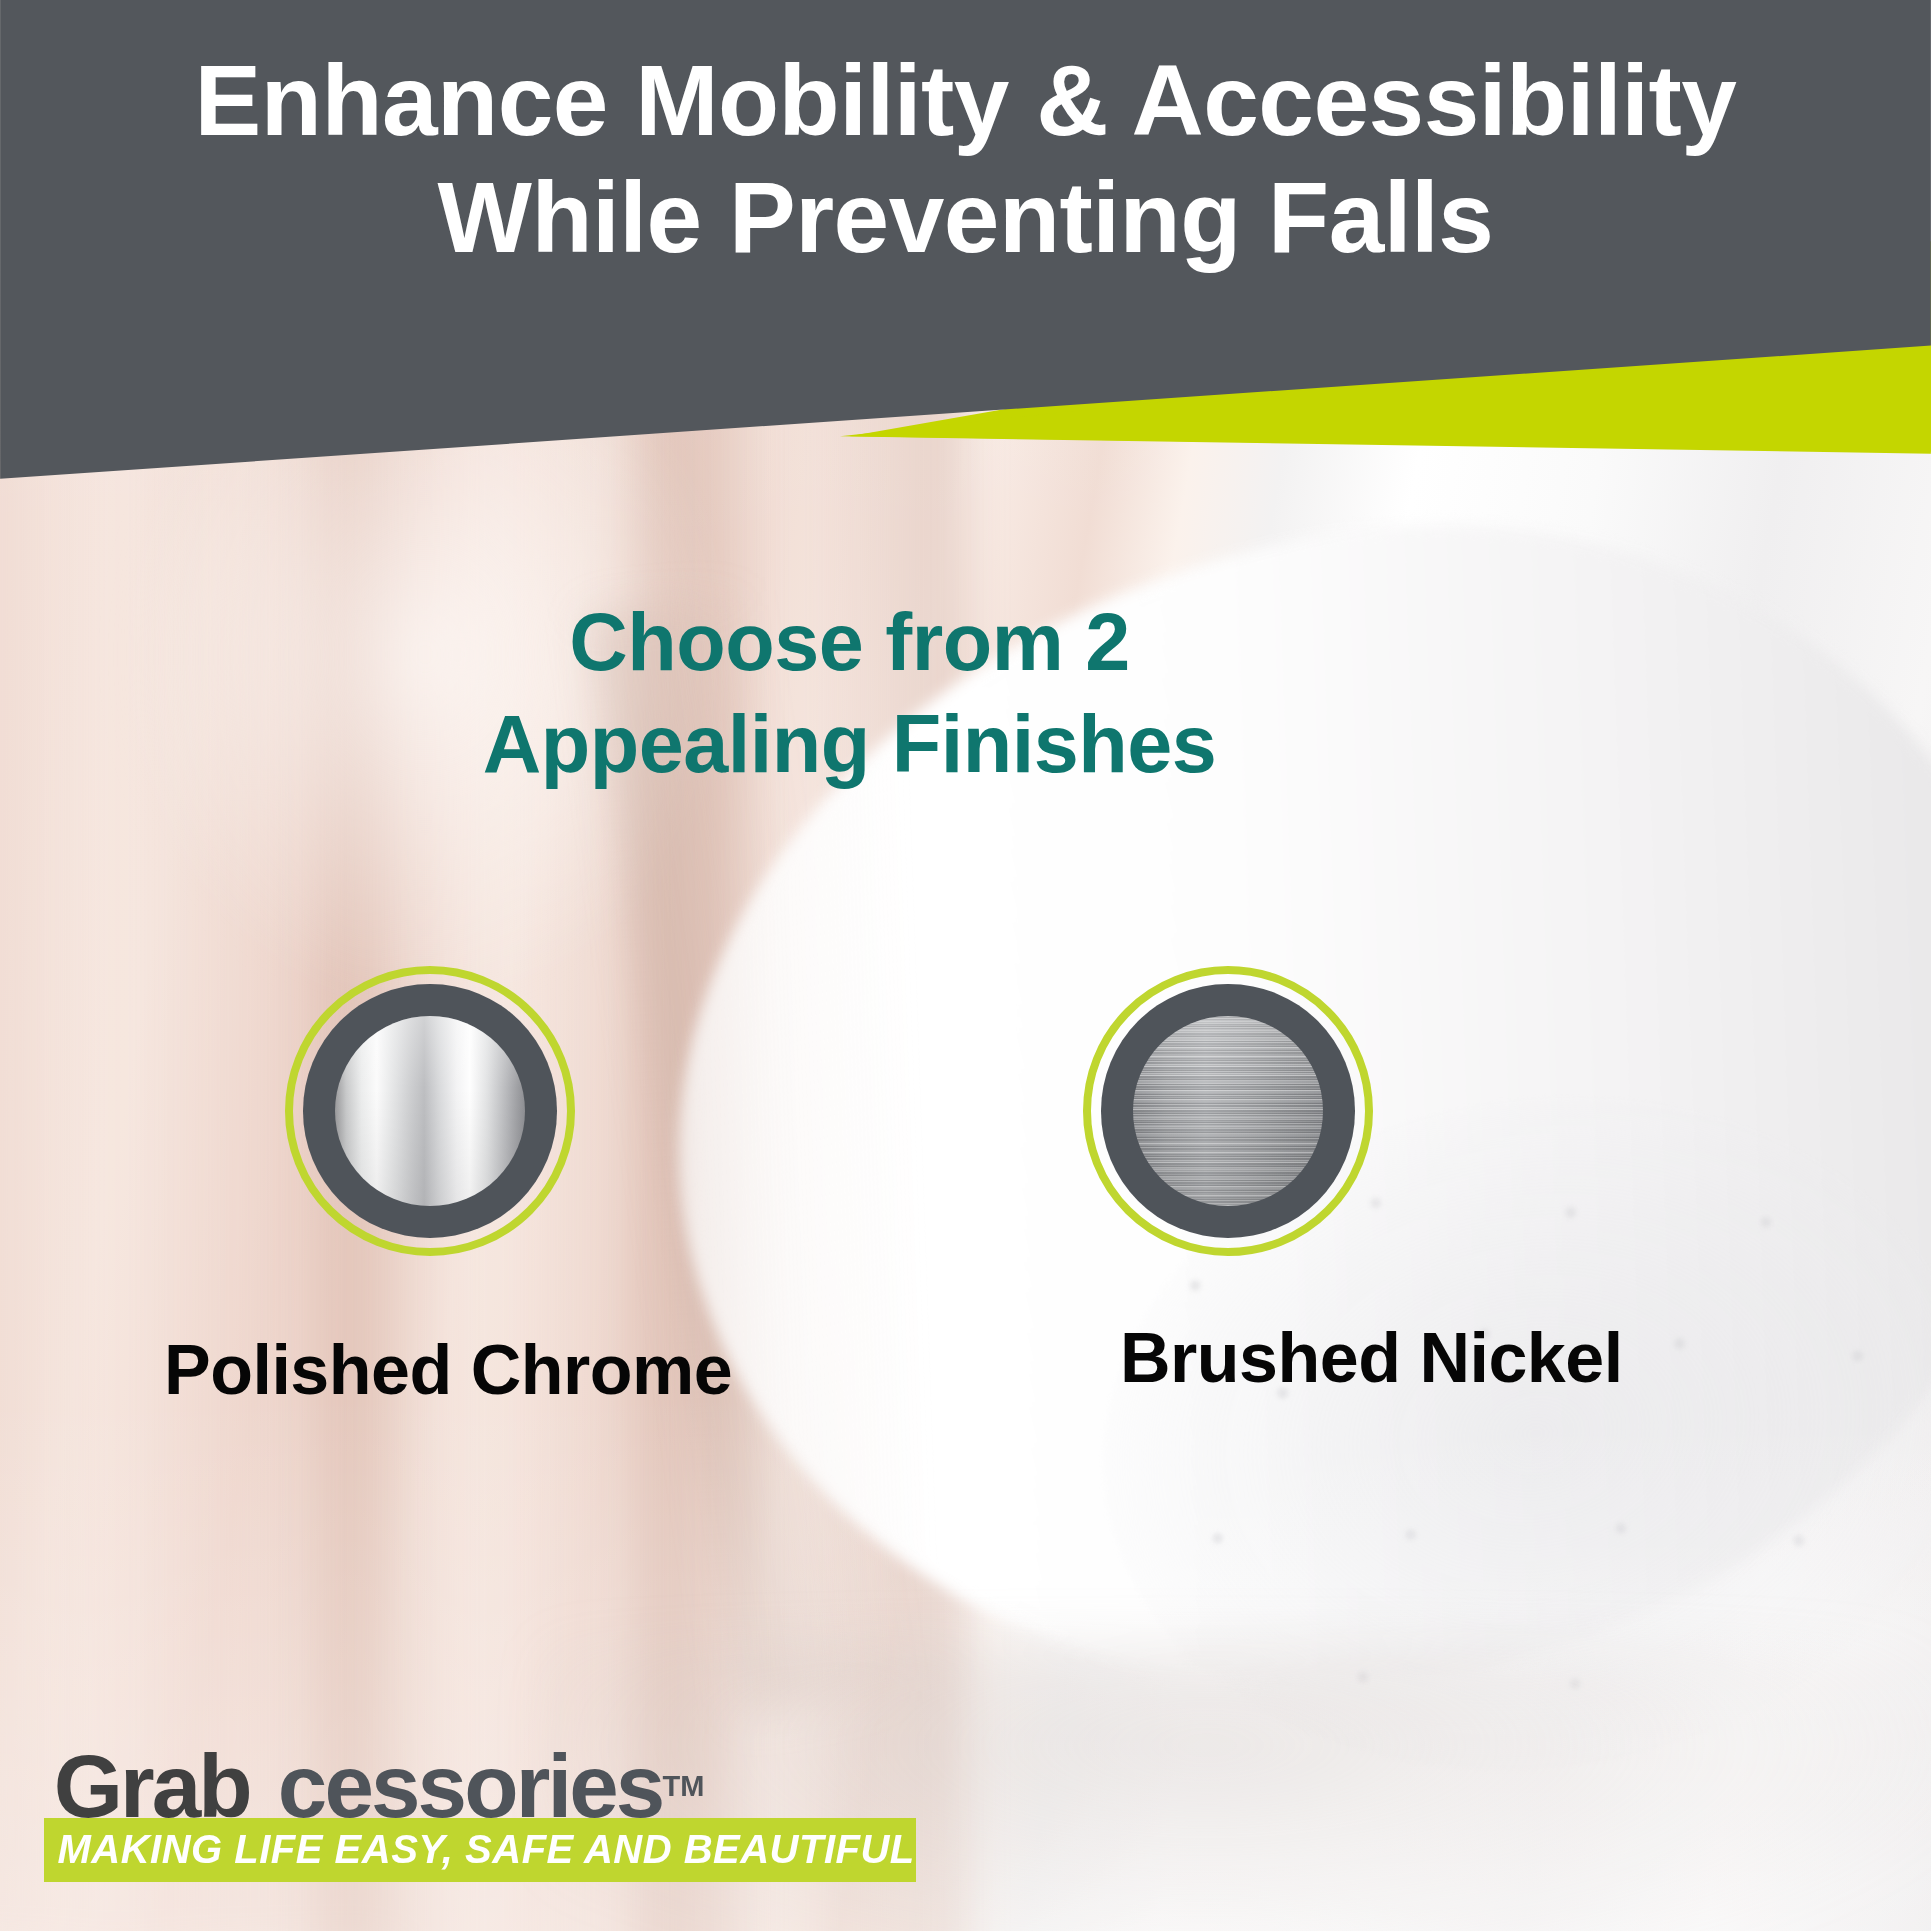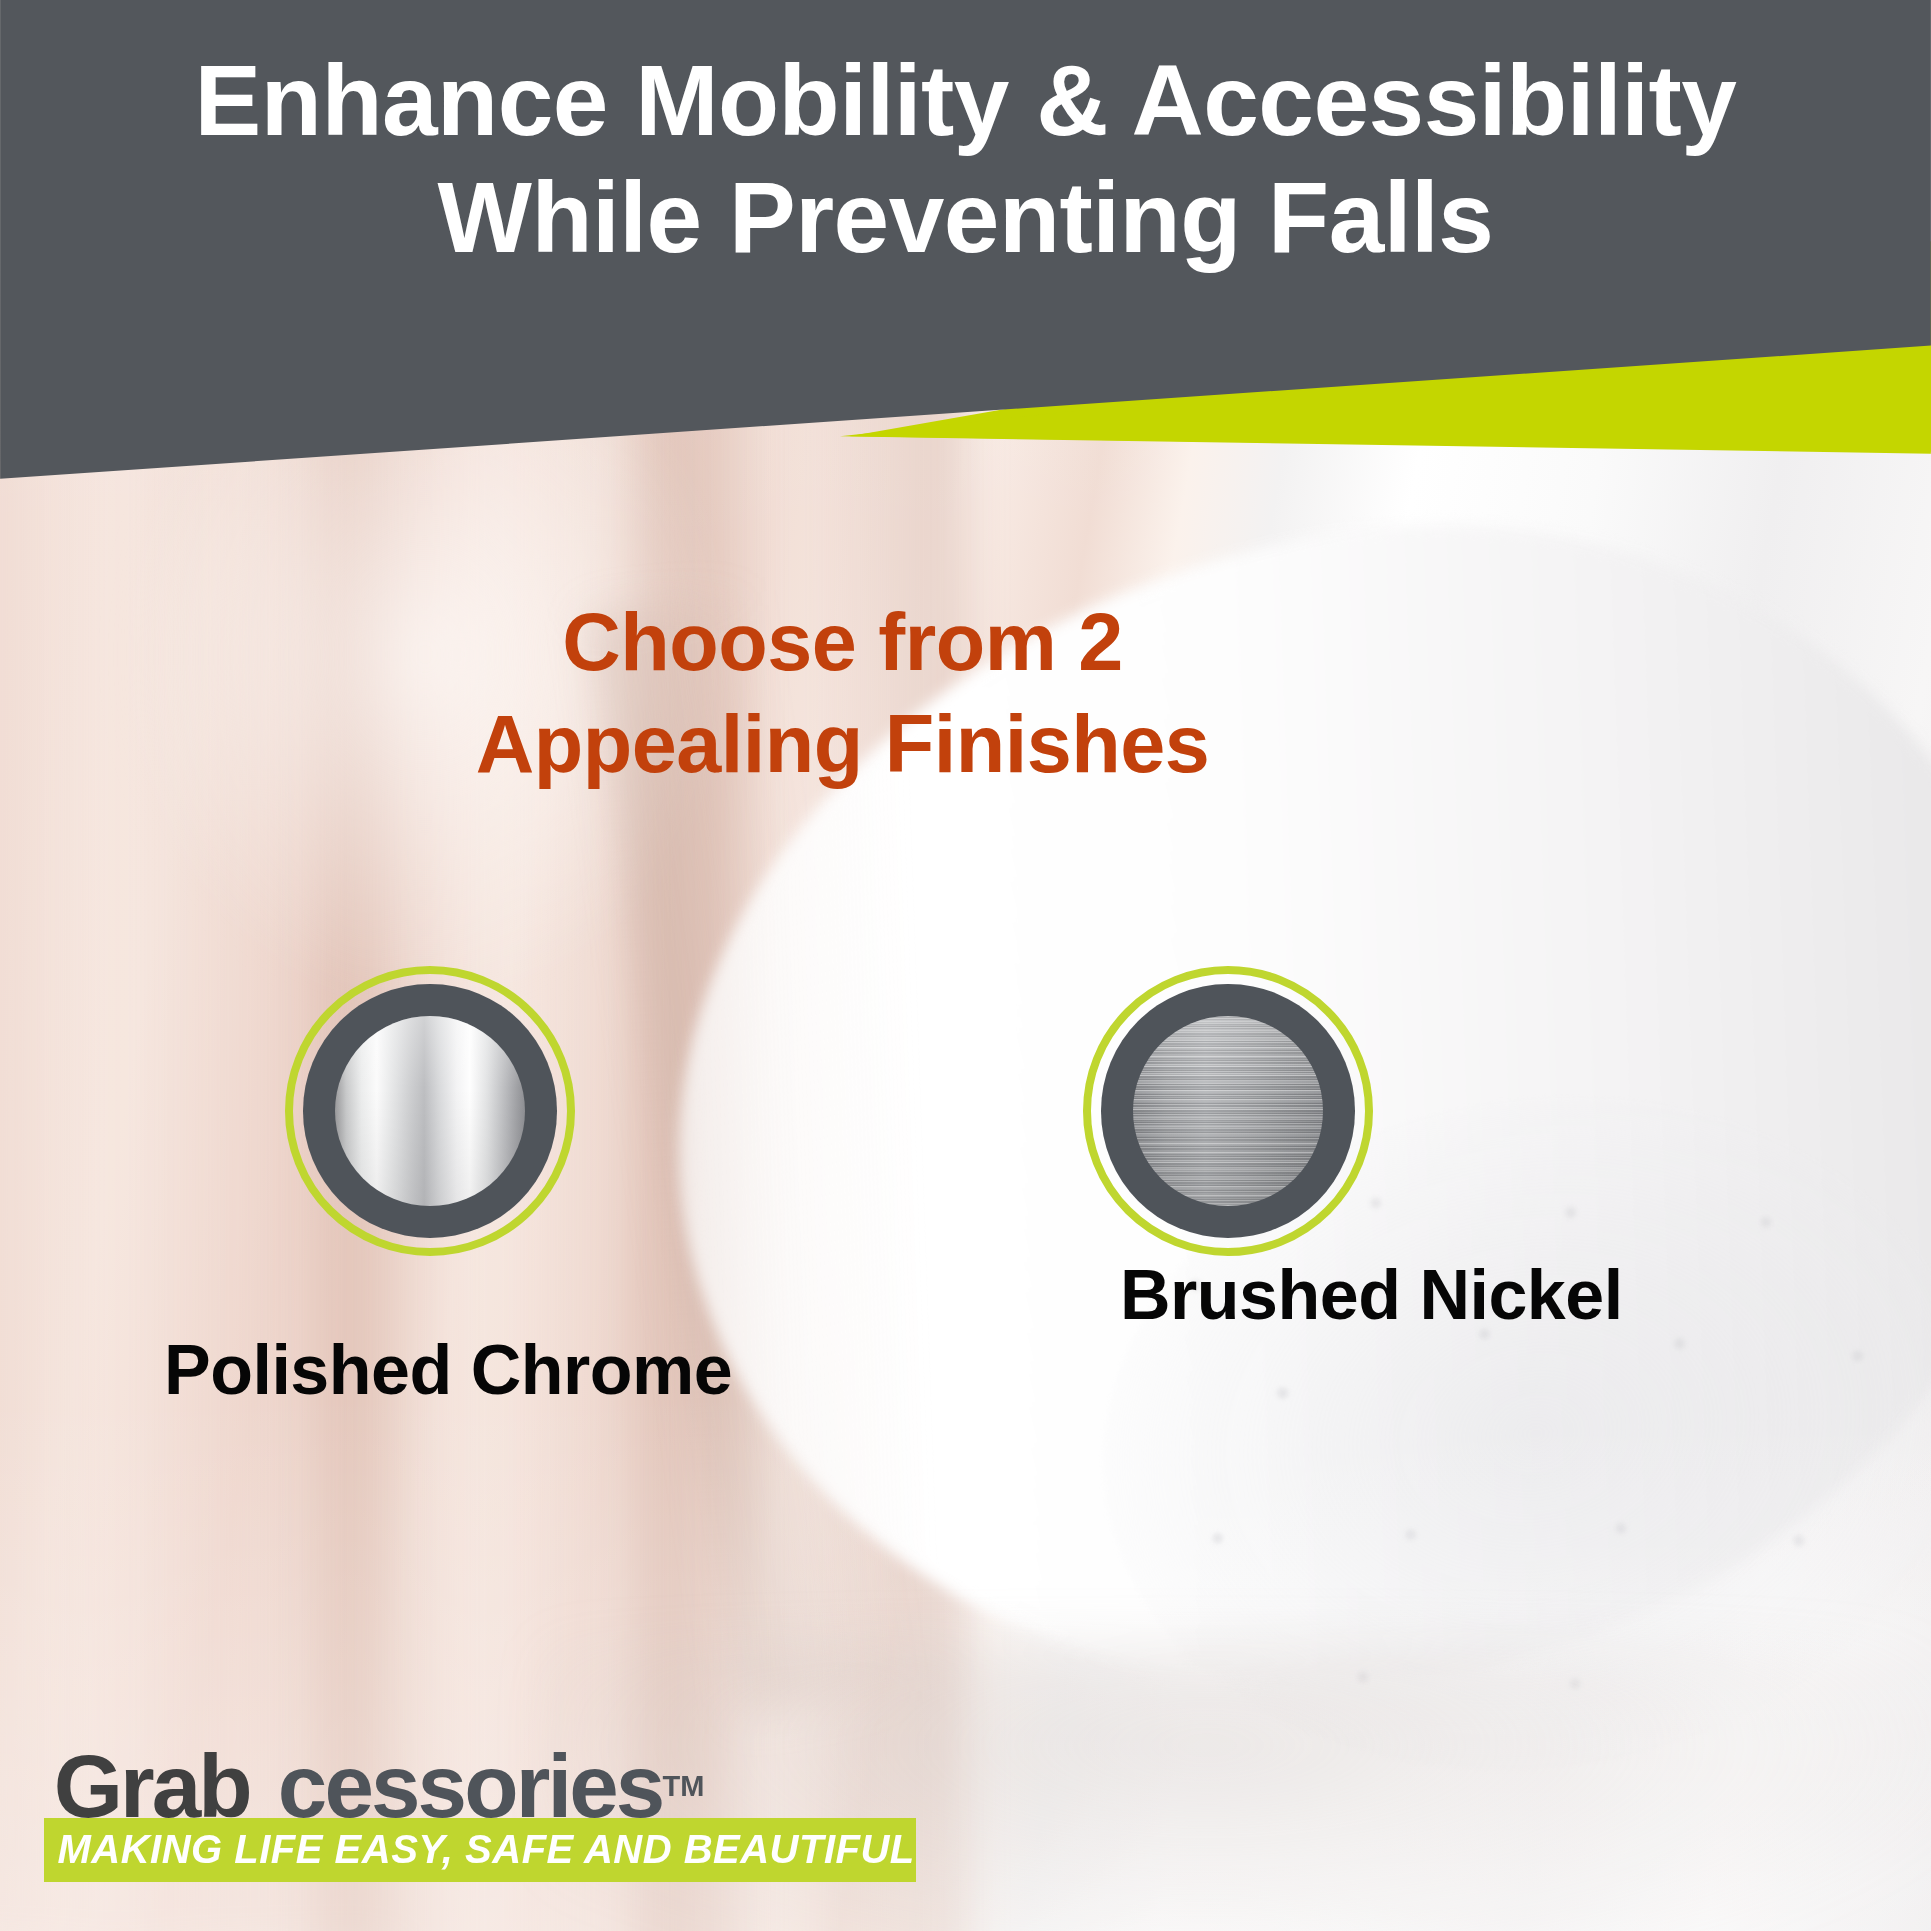--- a/index.html
+++ b/index.html
@@ -121,23 +121,23 @@
     font-weight:bold;
     font-size:100px;
     line-height:1.17;
     letter-spacing:-0.5px;
     z-index:5;
   }
   .header-title .tline { display:block; }
 
   
   .subhead {
-    position:absolute; left:302px; top:591px; width:1081px;
+    position:absolute; left:309px; top:591px; width:1081px;
     text-align:center;
-    color:#c2410c;
+    color:#0f766e;
     font-weight:bold;
     font-size:81px;
     line-height:1.26;
     letter-spacing:-0.5px;
     z-index:6;
   }
   .subhead .sline { display:block; }
 
   
   .swatches { position:absolute; left:0; top:0; width:1719px; height:1931px; z-index:7; }
@@ -217,21 +217,21 @@
   .swatch-label {
     position:absolute;
     color:#060606;
     font-weight:bold;
     font-size:70px;
     letter-spacing:-0.5px;
     white-space:nowrap;
     z-index:8;
   }
   .label-chrome { left:164px; top:1330px; }
-  .label-nickel { left:1120px; top:1255px; }
+  .label-nickel { left:1120px; top:1318px; }
 
   
   .logo { position:absolute; left:44px; top:1744px; z-index:9; }
   .logo-word {
     font-size:89px; font-weight:bold; line-height:0.96;
     letter-spacing:-2.9px; white-space:nowrap;
     display:block;
     padding-left:9.7px;
   }
   .logo-grab { color:#404040; }

